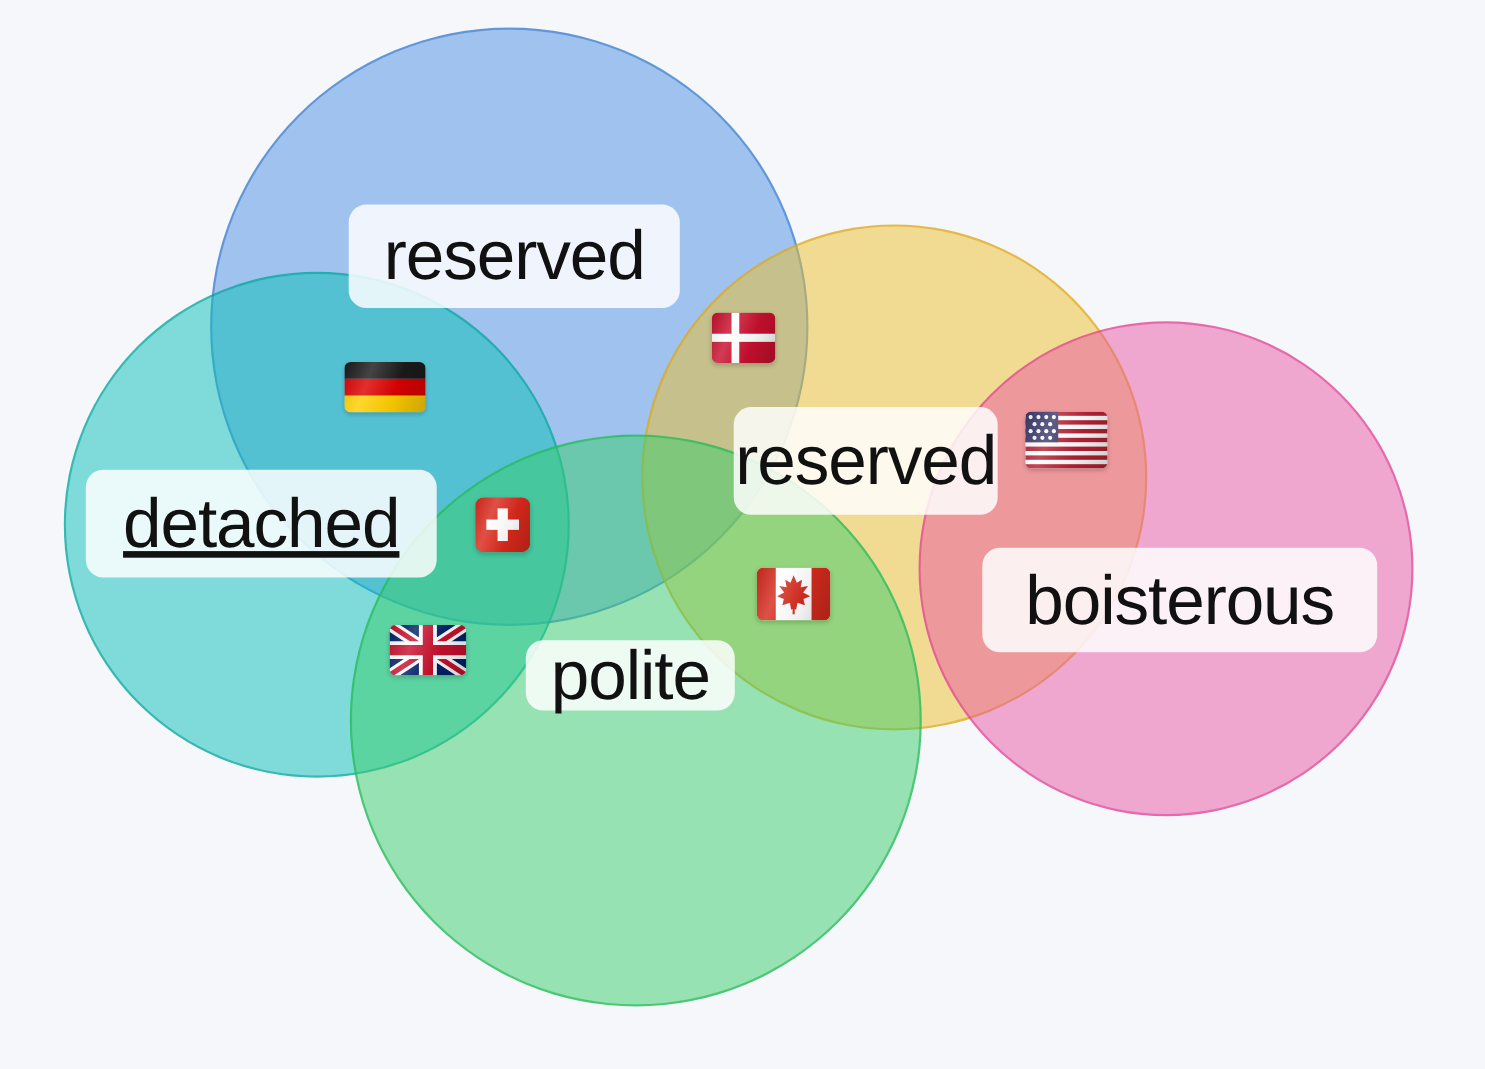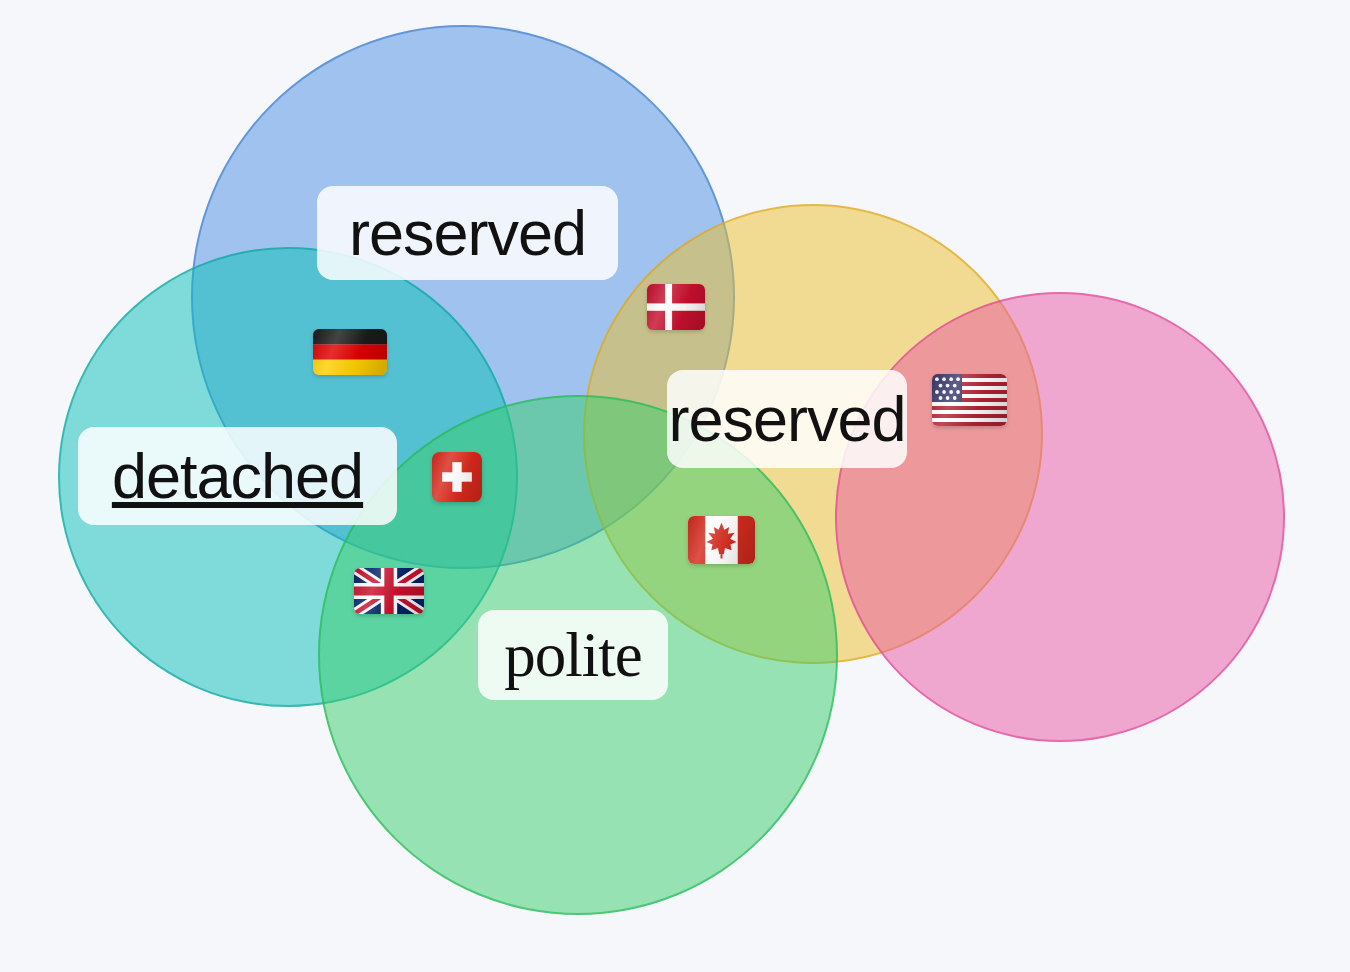--- a/index.html
+++ b/index.html
@@ -15,21 +15,21 @@
   .c-polite    {left:318px;top:395px;width:520px;height:520px;background:rgba(56,206,105,.50);border-color:rgba(35,185,88,.65);}
 
   .tag{
     position:absolute;display:flex;align-items:center;justify-content:center;
     background:rgba(255,255,255,.84);border-radius:16px;
     color:#111;font-size:63px;font-weight:500;letter-spacing:-1px;white-space:nowrap;
   }
   .t-reserved  {left:317px;top:186px;width:301px;height:94px;}
   .t-detached  {left:78px; top:427px;width:319px;height:98px;text-decoration:underline;}
   .t-helpful   {left:667px;top:370px;width:240px;height:98px;}
-  .t-polite    {left:478px;top:610px;width:190px;height:90px;font-family:Liberation Serif, serif;}
+  .t-polite    {left:478px;top:582px;width:190px;height:64px;}
   .t-boisterous{left:893px;top:498px;width:359px;height:95px;}
 
   .flag{
     position:absolute;border-radius:6px;overflow:hidden;
     box-shadow:0 2px 4px rgba(0,0,0,.18);
   }
   .flag svg{display:block;width:100%;height:100%;}
   .flag::after{ 
     content:"";position:absolute;inset:0;border-radius:inherit;
     background:linear-gradient(110deg,rgba(0,0,0,.10),rgba(255,255,255,.18) 30%,rgba(0,0,0,.05) 62%,rgba(0,0,0,.20));
@@ -57,20 +57,23 @@
       <span>reserved</span>
     </div>
   <div class="tag t-detached">
       <span>detached</span>
     </div>
   <div class="tag t-helpful">
       <span>reserved</span>
     </div>
   <div class="tag t-polite">
       <span>polite</span>
+    </div>
+  <div class="tag t-boisterous">
+      <span>boisterous</span>
     </div>
 
   <div class="flag f-denmark">
     <svg viewBox="0 0 37 28" preserveAspectRatio="none">
       <rect width="37" height="28" fill="#c8102e"></rect>
       <rect x="11.5" width="4.5" height="28" fill="#fff"></rect>
       <rect y="11.8" width="37" height="4.5" fill="#fff"></rect>
     </svg>
   </div>
 

